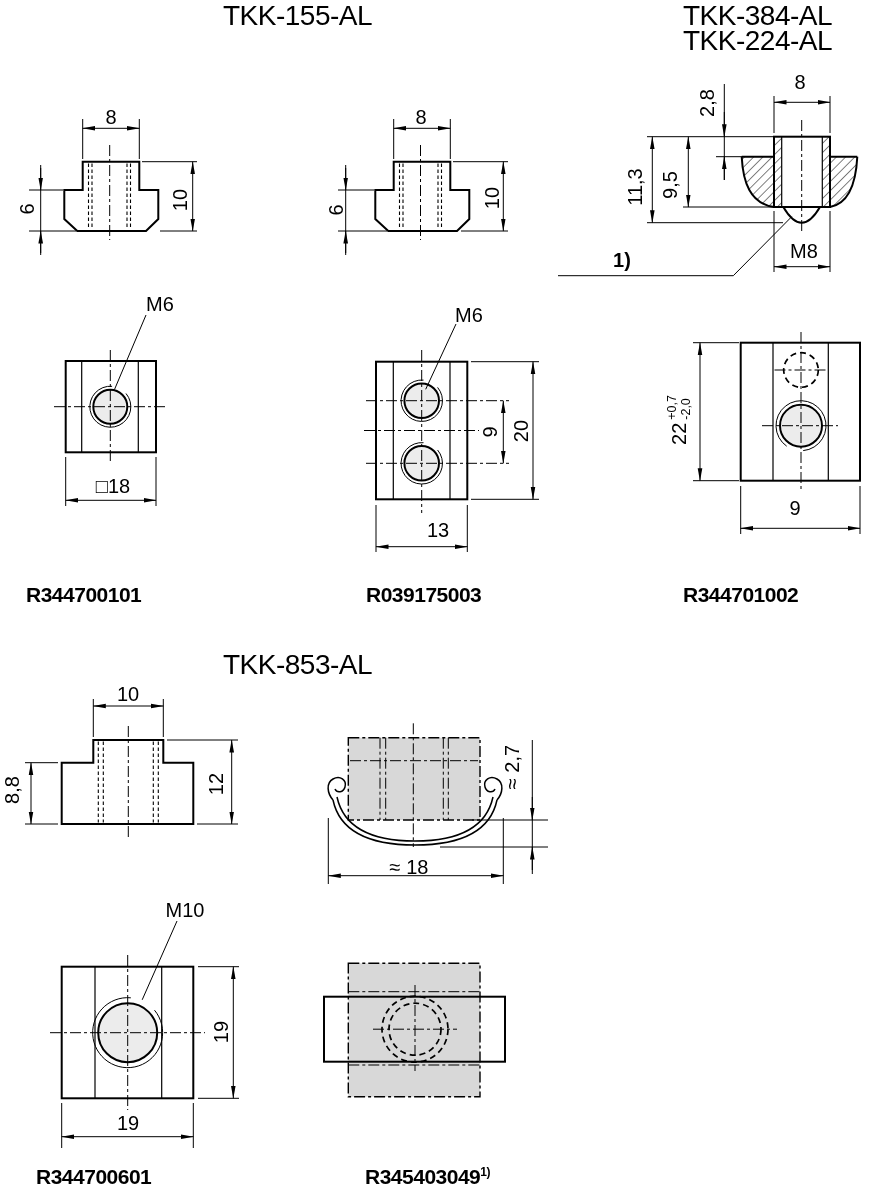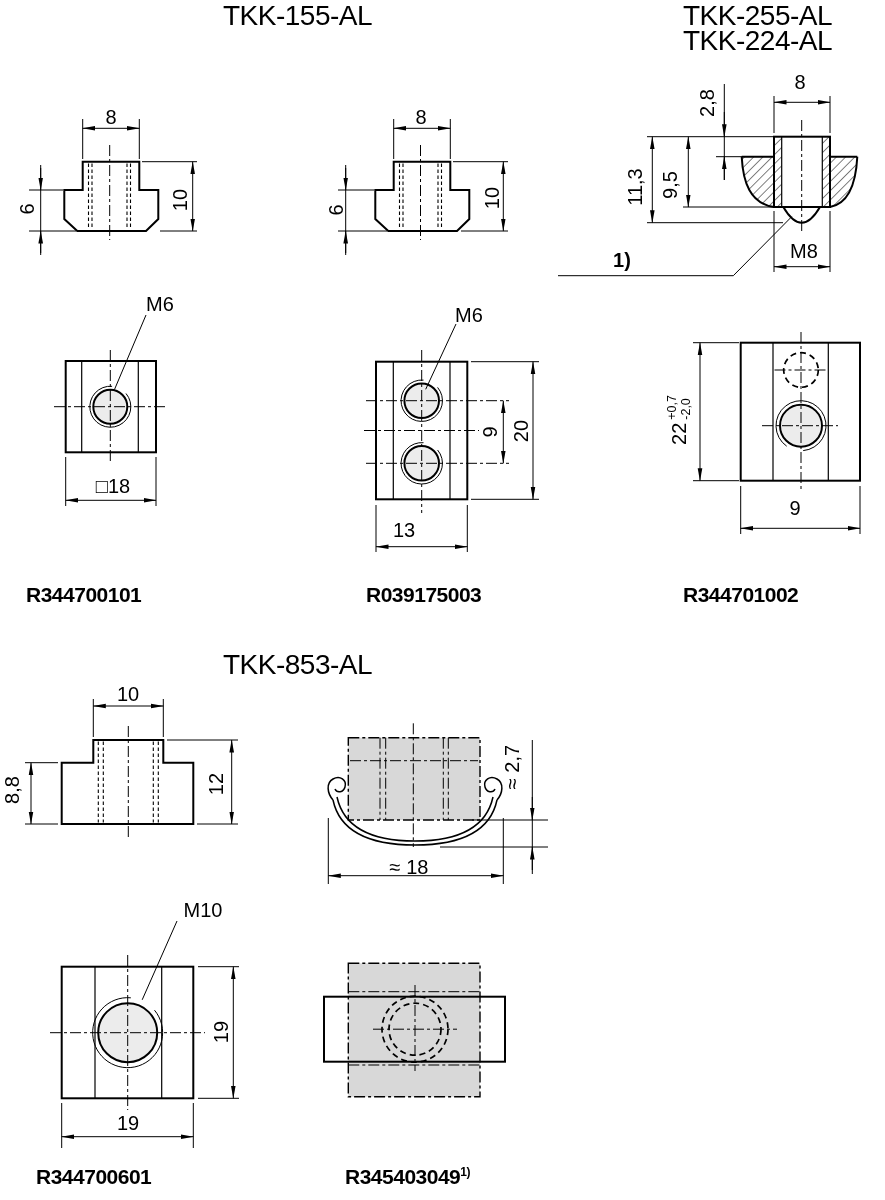--- a/index.html
+++ b/index.html
@@ -233,21 +233,21 @@
       <line class="cl" x1="348.3" y1="1065" x2="480" y2="1065"></line>
       <rect class="o" x="324" y="996.7" width="181" height="65"></rect>
       <circle class="dc" cx="415" cy="1029.2" r="33"></circle>
       <circle class="dc" cx="415" cy="1029.2" r="26"></circle>
       <line class="cl" x1="415" y1="985" x2="415" y2="1071"></line>
       <line class="cl" x1="373" y1="1029.2" x2="457" y2="1029.2"></line>
     </g>
   </svg>
 
   <div class="lbl title" style="left:223px;top:2px">TKK-155-AL</div>
-  <div class="lbl title" style="left:683px;top:2px">TKK-255-AL</div>
+  <div class="lbl title" style="left:683px;top:2px">TKK-384-AL</div>
   <div class="lbl title" style="left:683px;top:27px">TKK-224-AL</div>
   <div class="lbl title" style="left:223px;top:651px">TKK-853-AL</div>
 
   <div class="lbl dim c" style="left:111px;top:117px">8</div>
   <div class="lbl dim cr" style="left:180px;top:200px">10</div>
   <div class="lbl dim cr" style="left:27px;top:209px">6</div>
 
   <div class="lbl dim c" style="left:421px;top:117px">8</div>
   <div class="lbl dim cr" style="left:492px;top:198px">10</div>
   <div class="lbl dim cr" style="left:336px;top:210px">6</div>
@@ -258,43 +258,43 @@
   <div class="lbl dim cr" style="left:670px;top:185px">9,5</div>
   <div class="lbl dim c" style="left:804px;top:251px">M8</div>
   <div class="lbl dim c bold" style="left:622px;top:260px">1)</div>
 
   <div class="lbl dim c" style="left:160px;top:304px">M6</div>
   <div class="lbl dim c" style="left:113px;top:486px">□18</div>
 
   <div class="lbl dim c" style="left:469px;top:315px">M6</div>
   <div class="lbl dim cr" style="left:490px;top:432px">9</div>
   <div class="lbl dim cr" style="left:521px;top:431px">20</div>
-  <div class="lbl dim c" style="left:404px;top:530px">13</div>
+  <div class="lbl dim c" style="left:438px;top:530px">13</div>
 
   <div class="lbl dim cr tolwrap" style="left:679px;top:420px">
     <span class="tolmain">22</span>
     <span class="tolcol">
       <span>+0,7</span>
       <span>-2,0</span>
     </span>
   </div>
   <div class="lbl dim c" style="left:795px;top:508px">9</div>
 
   <div class="lbl dim c" style="left:128px;top:694px">10</div>
   <div class="lbl dim cr" style="left:216px;top:784px">12</div>
   <div class="lbl dim cr" style="left:12px;top:790px">8,8</div>
 
   <div class="lbl dim cr" style="left:512px;top:767px">≈ 2,7</div>
   <div class="lbl dim c" style="left:409px;top:867px">≈ 18</div>
 
-  <div class="lbl dim c" style="left:203px;top:910px">M10</div>
+  <div class="lbl dim c" style="left:185px;top:910px">M10</div>
   <div class="lbl dim cr" style="left:221px;top:1032px">19</div>
   <div class="lbl dim c" style="left:128px;top:1123px">19</div>
 
   <div class="lbl part" style="left:26px;top:584px">R344700101</div>
   <div class="lbl part" style="left:366px;top:584px">R039175003</div>
   <div class="lbl part" style="left:683px;top:584px">R344701002</div>
   <div class="lbl part" style="left:36px;top:1166px">R344700601</div>
-  <div class="lbl part" style="left:345px;top:1166px">
+  <div class="lbl part" style="left:365px;top:1166px">
     <span>R345403049</span><sup>1)</sup>
   </div>
 
 </div>
 
 </body></html>

